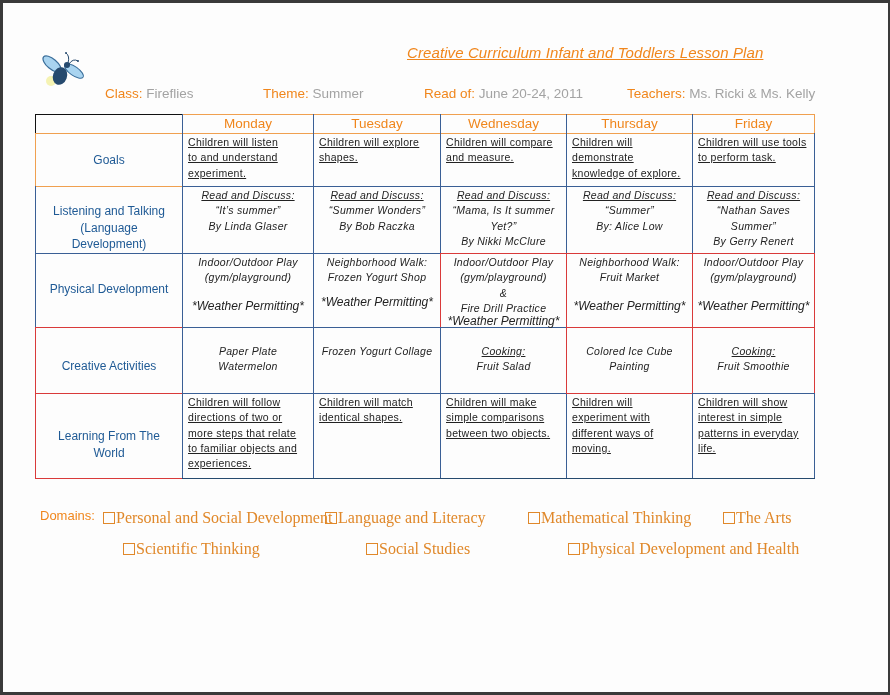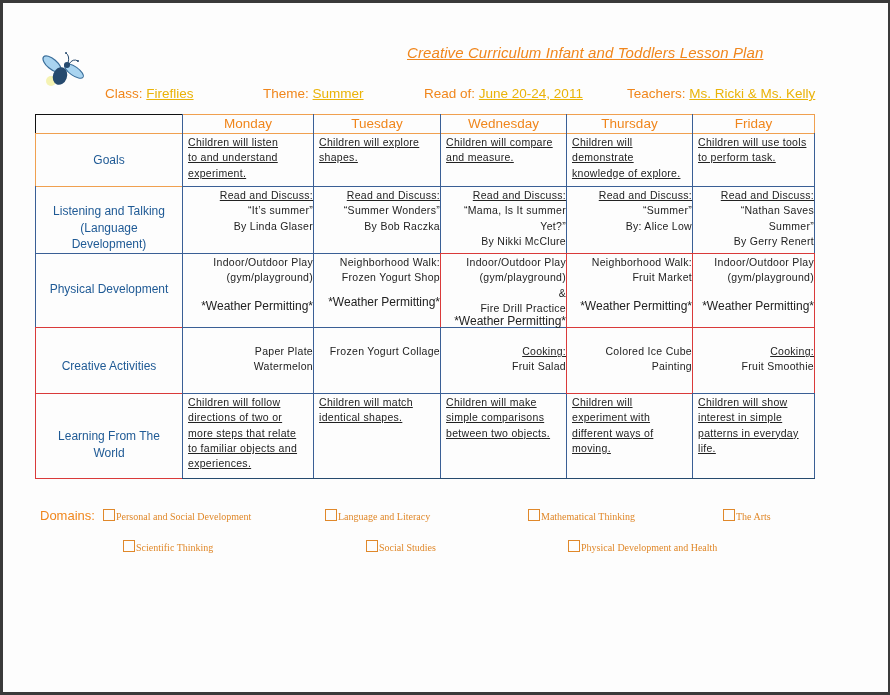--- a/index.html
+++ b/index.html
@@ -3,31 +3,31 @@
 <meta charset="utf-8">
 <style>
   html, body { margin:0; padding:0; }
   body { width:890px; height:695px; background:#3a3a3a; position:relative; overflow:hidden;
          font-family:"Liberation Sans", sans-serif; }
   .page { position:absolute; left:3px; top:3px; width:885px; height:689px; background:#fdfdfd; }
   .abs { position:absolute; }
   .title { left:407px; top:44px; font-size:15px; color:#f0861c; text-decoration:underline; white-space:nowrap; letter-spacing:0.1px;font-style:italic; }
   .meta { top:86px; font-size:13.5px; white-space:nowrap; }
   .meta .lab { color:#f0861c; }
-  .meta .val { color:#eab308; text-decoration:underline; }
+  .meta .val { color:#a3a3a3; }
   .grid { position:absolute; left:0; top:0; }
   .line { position:absolute; }
   .cell { position:absolute; font-size:10.5px; color:#222; line-height:15.3px; letter-spacing:0.3px; box-sizing:border-box; }
   .cell.l { text-align:left; padding:1px 0 0 5px;text-decoration:underline; }
-  .cell.c { text-align:right; padding-top:1px; }
+  .cell.c { text-align:center; padding-top:1px;font-style:italic; }
   .cell .u { text-decoration:underline; }
   .cell .small { font-size:12px; letter-spacing:0; }
   .rowhead { position:absolute; color:#1f5a95; font-size:12px; text-align:center; line-height:16.5px; display:flex; align-items:center; justify-content:center; box-sizing:border-box; }
   .dayhead { position:absolute; top:114px; height:19px; color:#f0861c; font-size:13.5px; text-align:center; line-height:19px; }
-  .dom { position:absolute; font-family:"Liberation Serif", serif; font-size:10px; color:#e0882a; white-space:nowrap; }
+  .dom { position:absolute; font-family:"Liberation Serif", serif; font-size:16px; color:#e0882a; white-space:nowrap; }
   .box { display:inline-block; width:10px; height:10px; border:1px solid #e0882a; vertical-align:-1px; margin-right:1px; }
   .domlab { position:absolute; left:40px; top:508px; font-size:13px; color:#f0861c; }
 </style>
 </head>
 <body>
 
 <div class="page"></div>
 
 <svg class="abs" style="left:40px;top:42px" width="52" height="46" viewBox="0 0 52 46">
   <circle cx="11" cy="39" r="5" fill="#f3f0a0" opacity="0.8"></circle>

